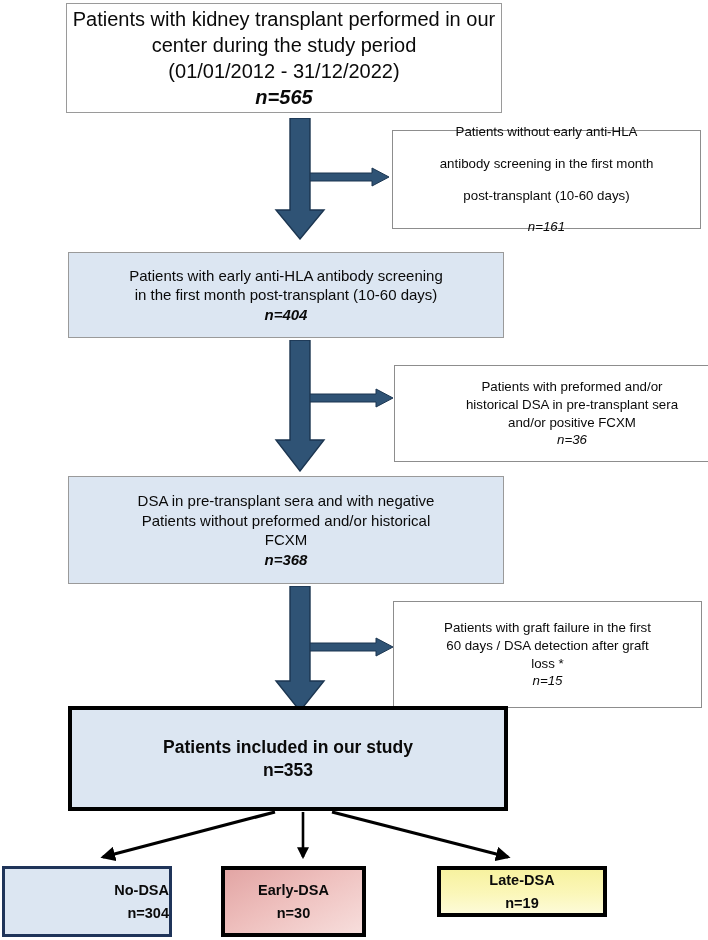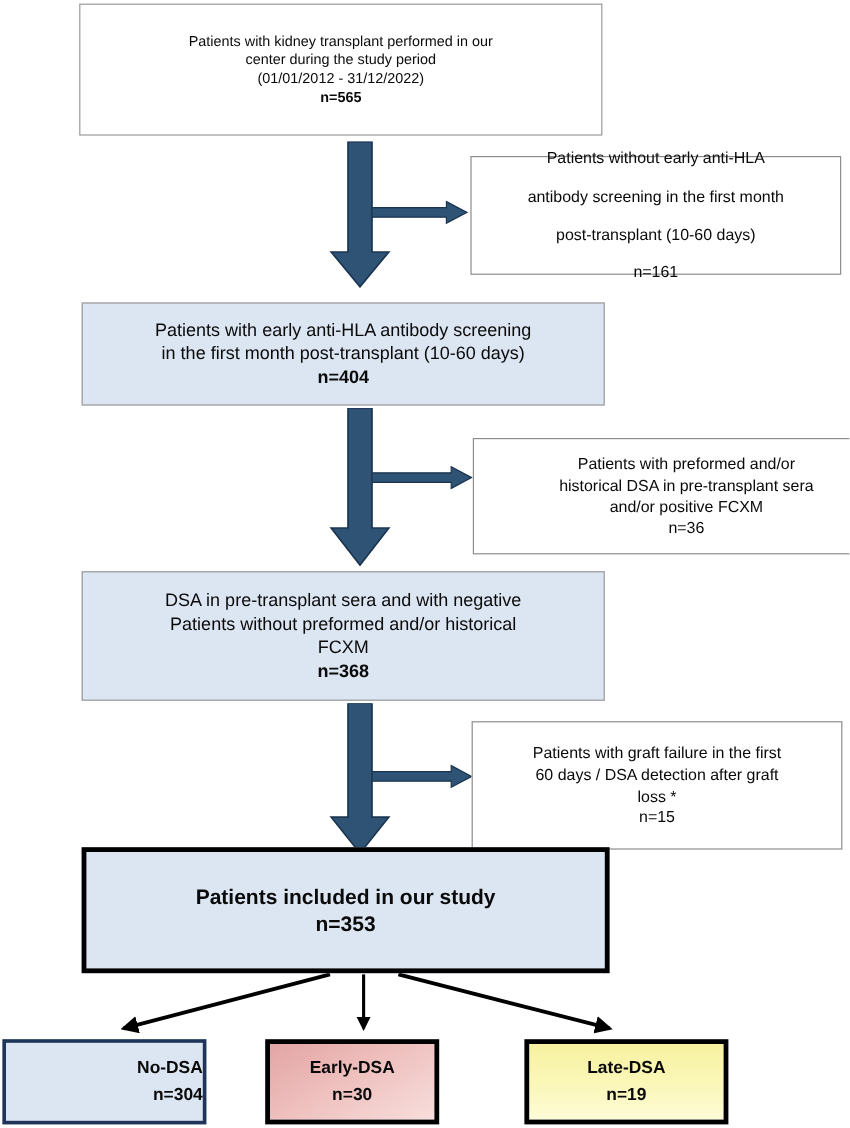--- a/index.html
+++ b/index.html
@@ -19,28 +19,28 @@
     position:absolute;
     box-sizing:border-box;
     display:flex;
     flex-direction:column;
     align-items:center;
     justify-content:center;
     text-align:center;
     line-height:1.30;
   }
   .box .line{display:block;width:100%;}
-  .box .n{font-weight:bold;}
+  .box .n{font-weight:bold;font-style:italic;}
   .box .n.plain{font-weight:normal;}
 
   
   .main-plain{
     background:#ffffff;
     border:1px solid #9a9a9a;
-    font-size:12px;
+    font-size:20px;
   }
   .main-blue{
     background:#dce6f2;
     border:1px solid #9a9a9a;
     font-size:15px;
   }
   
   .excl{
     background:#ffffff;
     border:1px solid #8d8d8d;
@@ -186,18 +186,18 @@
   <div class="box grp grp-nodsa" style="left:2px;top:866px;width:170px;height:71px;text-align:right;">
     <span class="line">No-DSA</span>
     <span class="line">n=304</span>
   </div>
 
   <div class="box grp grp-early" style="left:221px;top:866px;width:145px;height:71px;">
     <span class="line">Early-DSA</span>
     <span class="line">n=30</span>
   </div>
 
-  <div class="box grp grp-late" style="left:437px;top:866px;width:170px;height:71px;">
+  <div class="box grp grp-late" style="left:437px;top:866px;width:170px;height:51px;">
     <span class="line">Late-DSA</span>
     <span class="line">n=19</span>
   </div>
 
 </div>
 
 </body></html>

